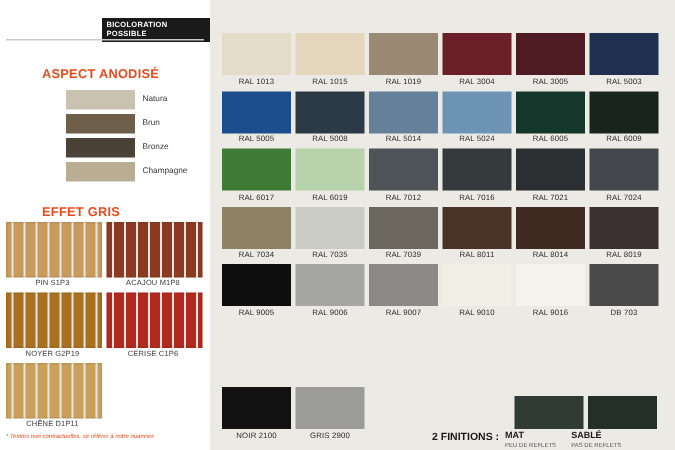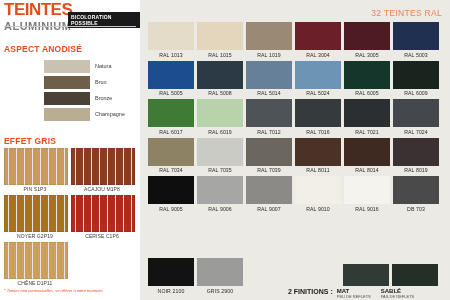--- a/index.html
+++ b/index.html
@@ -8,21 +8,21 @@
 
   
   .left{position:absolute;left:0;top:0;width:140px;height:300px;}
   .title-block{position:absolute;left:4px;top:2px;}
   .t-teintes{font-size:17px;font-weight:bold;color:#e94b1c;letter-spacing:-0.5px;line-height:16px;}
   .t-alu{font-size:11px;font-weight:bold;color:#7d7d7d;letter-spacing:0.5px;line-height:11px;}
   .t-alu sup{font-size:6px;}
   .badge{position:absolute;left:68px;top:12px;background:#1a1a1a;color:#fff;font-size:5px;font-weight:bold;padding:2px 3px;letter-spacing:0.2px;}
   .rule{position:absolute;left:4px;top:26px;width:132px;height:1px;background:#c9c9c9;}
 
-  .sec-head{position:absolute;font-size:8.5px;font-weight:bold;color:#e94b1c;letter-spacing:0.2px;}
+  .sec-head{position:absolute;font-size:8.5px;font-weight:bold;color:#e94b1c;letter-spacing:0.2px;margin-left:24px;}
   .sec-anod{left:4px;top:44px;}
   .sec-bois{left:4px;top:136px;}
 
   
   .anod{position:absolute;left:44px;top:58px;width:94px;}
   .anod-row{display:flex;align-items:center;height:16px;}
   .anod-sw{width:46px;height:13px;display:block;}
   .anod-lb{font-size:5.5px;color:#3a3a3a;margin-left:5px;white-space:nowrap;}
 
   
@@ -53,24 +53,20 @@
   .fin-s{font-size:4px;color:#555;}
   .fin-sw{position:absolute;display:block;}
 </style>
 </head>
 <body>
 
 <div class="page">
 
   <div class="left">
 
-    <div class="title-block">
-      <div class="t-teintes">TEINTES</div>
-      <div class="t-alu"><span>ALUMINIUM</span><sup>®</sup></div>
-    </div>
     <div class="badge">BICOLORATION POSSIBLE</div>
     <div class="rule"></div>
 
     <div class="sec-head sec-anod">ASPECT ANODISÉ</div>
 
     <div class="anod">
       <div class="anod-row">
         <span class="anod-sw" style="background: rgb(201, 194, 176);"></span>
         <span class="anod-lb">Natura</span>
       </div>
@@ -116,21 +112,20 @@
           <span class="wsw" style="background: repeating-linear-gradient(90deg, rgb(202, 160, 90) 0px, rgb(202, 160, 90) 3px, rgba(0, 0, 0, 0.1) 3px, rgba(0, 0, 0, 0.1) 4px, rgb(202, 160, 90) 4px, rgb(202, 160, 90) 8px);"></span>
           <div class="wlb">CHÊNE D1P11</div>
         </div>
       </div>
     </div>
 
     <div class="wnote">* Teintes non contractuelles, se référer à notre nuancier.</div>
   </div>
 
   <div class="right">
-    <div class="rtitle">32 TEINTES RAL</div>
 
     <div class="grid">
 
       <div class="grow">
         <div class="cell">
             <span class="csw" style="background: rgb(228, 220, 200);"></span>
             <div class="clb">RAL 1013</div>
           </div>
         <div class="cell">
             <span class="csw" style="background: rgb(227, 214, 188);"></span>

